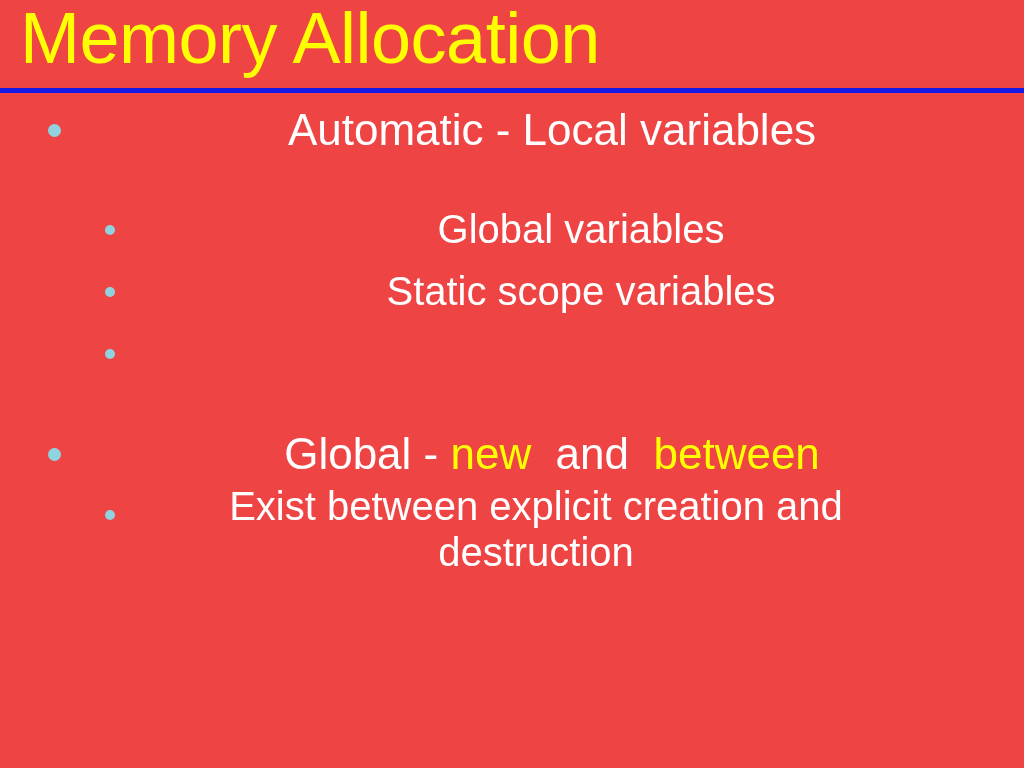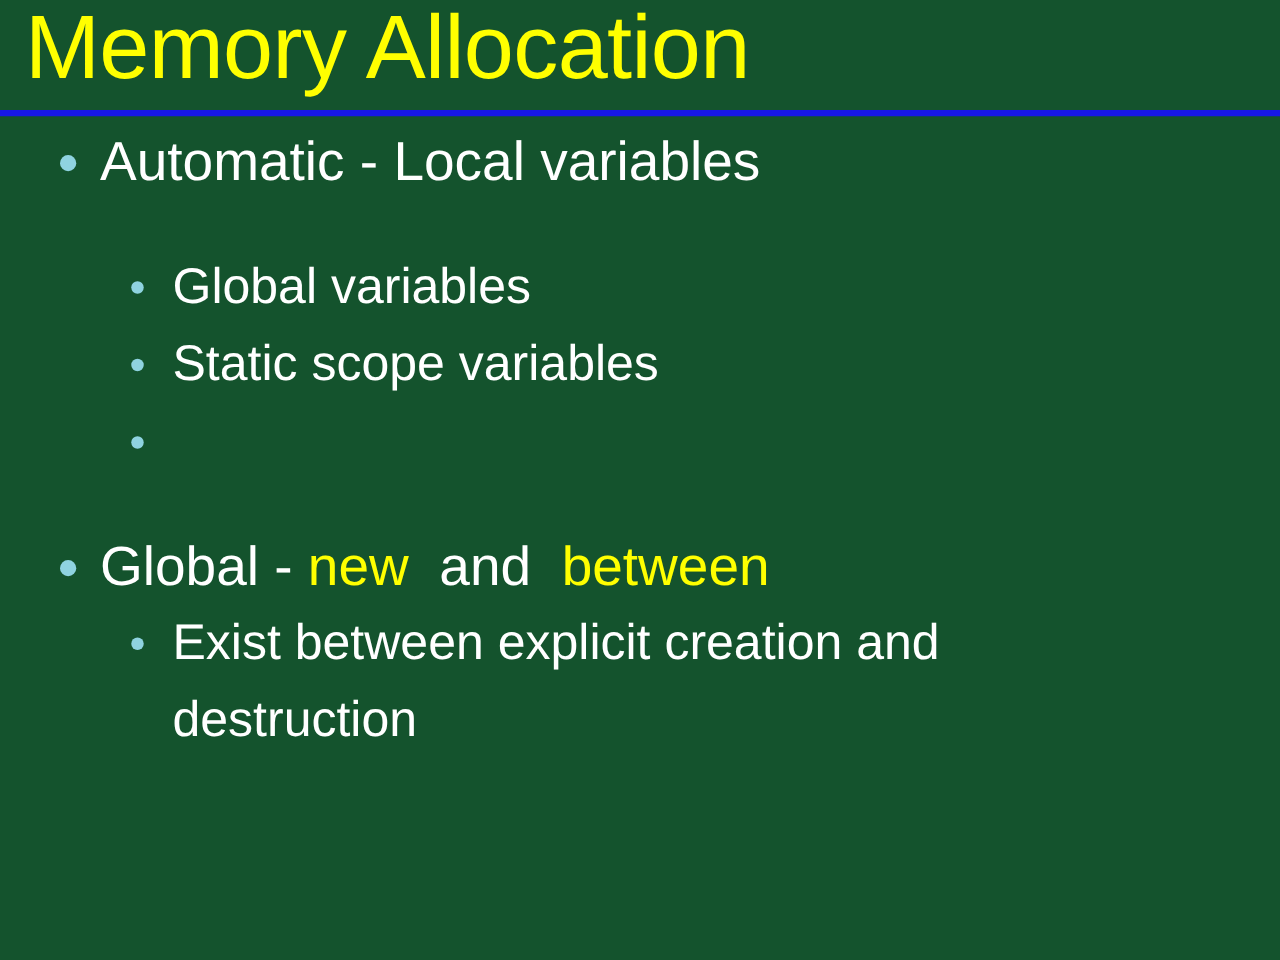--- a/index.html
+++ b/index.html
@@ -5,21 +5,21 @@
 <style>
   html, body {
     margin: 0;
     padding: 0;
     background: #000000;
   }
   .slide {
     position: relative;
     width: 1024px;
     height: 768px;
-    background: #14532d;
+    background: #ef4444;
     overflow: hidden;
     font-family: "Liberation Sans", sans-serif;
     -webkit-font-smoothing: antialiased;
   }
 
   
   .title-area {
     position: absolute;
     left: 0;
     top: 0;
@@ -51,20 +51,21 @@
   .body-area {
     position: absolute;
     left: 0;
     top: 93px;
     width: 1024px;
     height: 675px;
   }
 
   .group {
     position: relative;
+    text-align: center;
   }
   .group.g-automatic { margin-top: 8px; }
   .group.g-static    { margin-top: 39px; }
   .group.g-dynamic   { margin-top: 41px; }
 
   .bullet-row {
     position: relative;
     display: block;
   }
 
@@ -98,21 +99,21 @@
     position: absolute;
     left: 105px;
     top: 27px;
     width: 10px;
     height: 10px;
     border-radius: 50%;
     background: #8fd3e0;
   }
   .lvl2.wrap {
     padding-right: 90px;
-    line-height: 62px;
+    line-height: 46px;
   }
 
   .kw {
     color: #ffff00;
   }
   .txt { white-space: pre-wrap; }
 </style>
 </head>
 <body>
 

